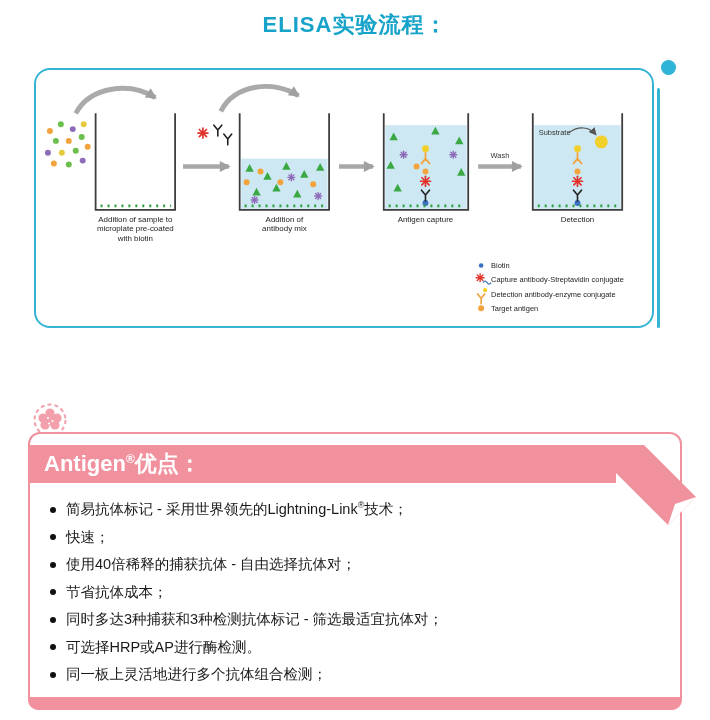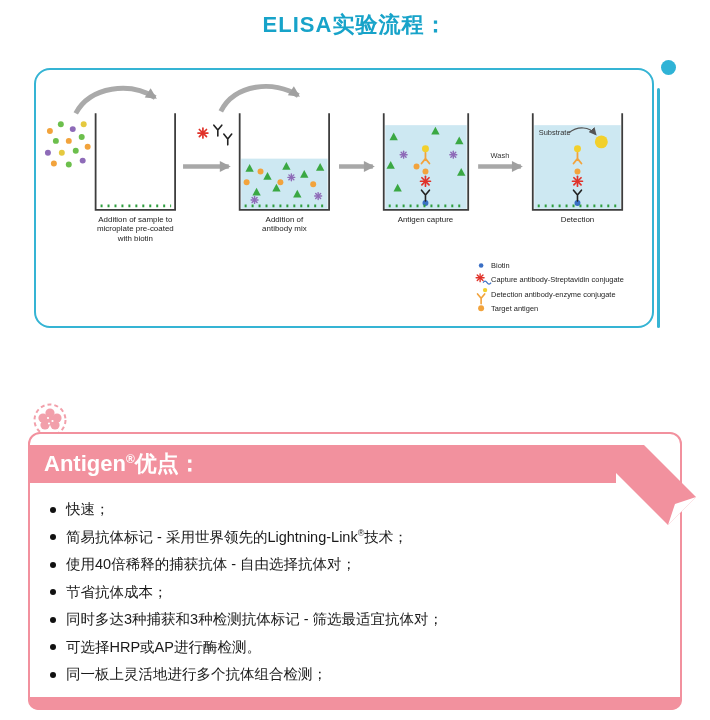--- a/index.html
+++ b/index.html
@@ -223,25 +223,25 @@
       <span>Antigen</span><sup>®</sup><span>优点：</span>
     </div>
     <svg class="ribbon" viewBox="0 0 80 80" width="80" height="80">
       <polygon points="0,0 28,0 80,52 52,80 0,28" fill="#f2919e"></polygon>
       <polygon points="80,52 52,80 59,59" fill="#fff"></polygon>
     </svg>
 
     <ul class="bullets">
       <li>
         <span class="dot"></span>
+        <span class="txt"><span>简易抗体标记 - 采用世界领先的Lightning-Link</span><sup>®</sup><span>技术；</span></span>
+      </li>
+      <li>
+        <span class="dot"></span>
         <span class="txt"><span>快速；</span></span>
-      </li>
-      <li>
-        <span class="dot"></span>
-        <span class="txt"><span>简易抗体标记 - 采用世界领先的Lightning-Link</span><sup>®</sup><span>技术；</span></span>
       </li>
       <li>
         <span class="dot"></span>
         <span class="txt"><span>使用40倍稀释的捕获抗体 - 自由选择抗体对；</span></span>
       </li>
       <li>
         <span class="dot"></span>
         <span class="txt"><span>节省抗体成本；</span></span>
       </li>
       <li>

